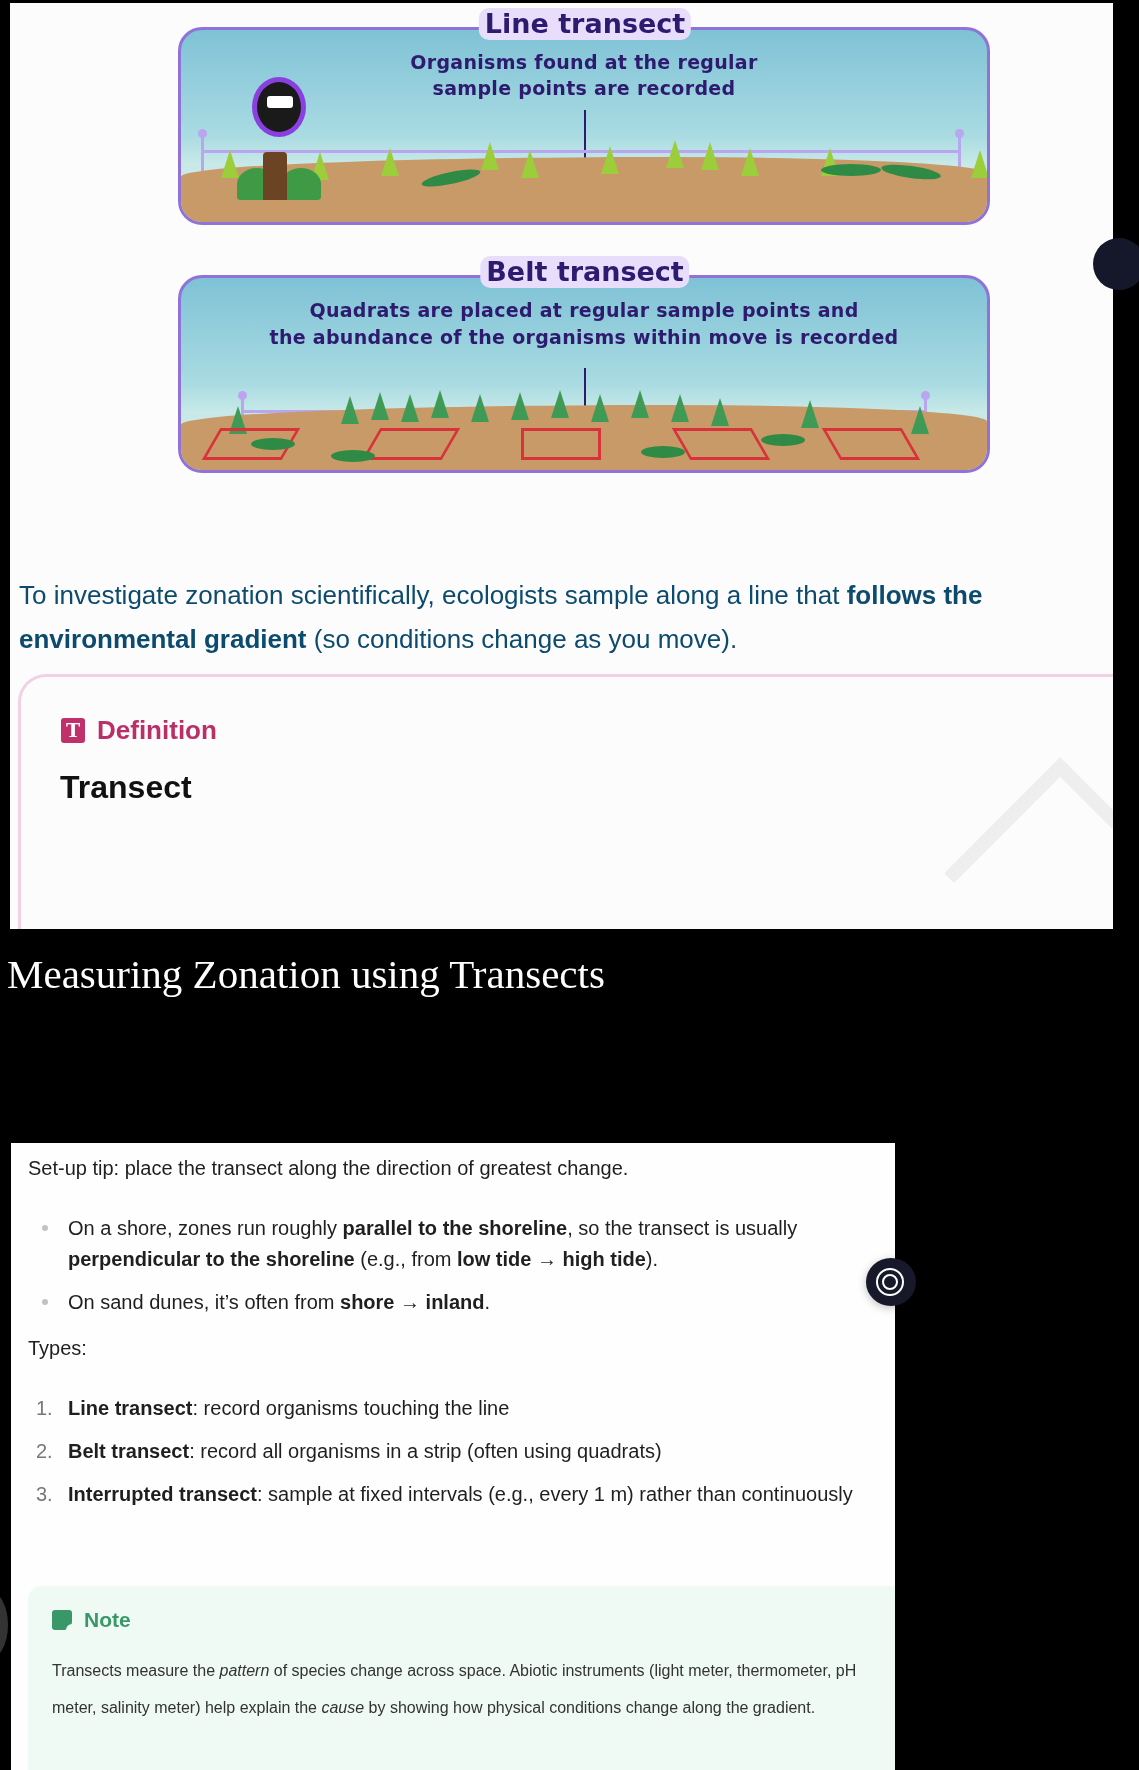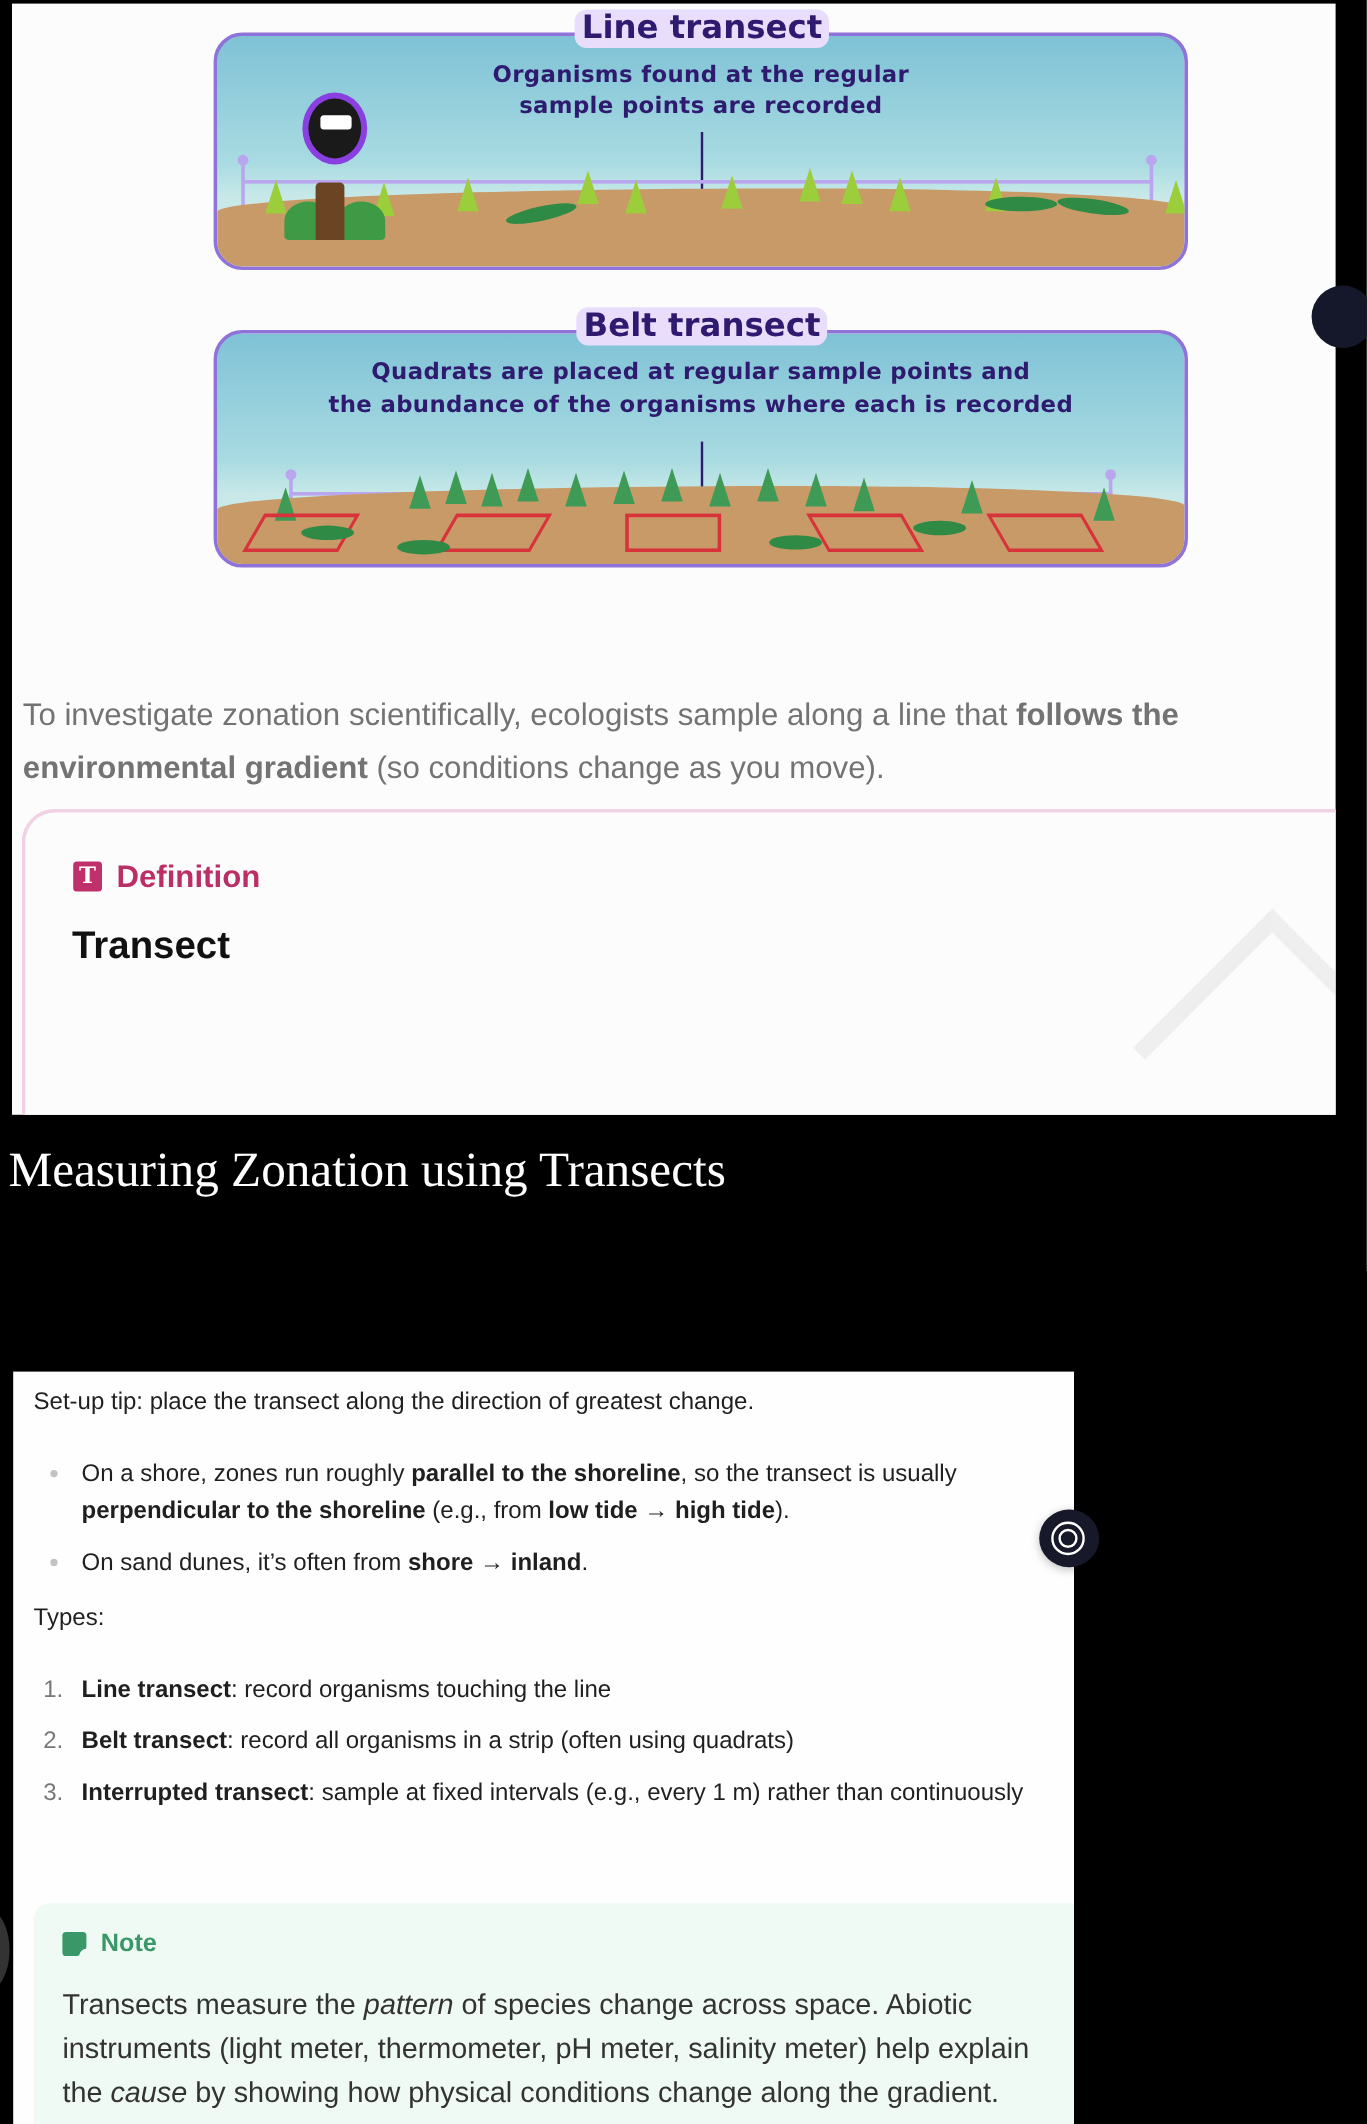--- a/index.html
+++ b/index.html
@@ -29,21 +29,21 @@
   .grass.dark { border-bottom-color:#3f9a56; }
   .leaf { position:absolute; width:60px; height:12px; border-radius:50%; background:#2f8a45; }
   .quadrat { position:absolute; width:74px; height:26px; border:3px solid #d8333b; transform:skewX(-30deg); }
   .bush { position:absolute; width:40px; height:32px; border-radius:50% 50% 10% 10%; background:#3f9a46; }
   .stump { position:absolute; width:24px; height:48px; background:#6b4423; border-radius:4px 4px 0 0; }
   .char { position:absolute; width:44px; height:50px; border-radius:50%; background:#1a1a1a; box-shadow:0 0 0 5px #8a3fe0; }
   .char .face { position:absolute; left:10px; top:14px; width:26px; height:12px; background:#fff; border-radius:3px; }
 
   .side-fab-top { position:absolute; left:1093px; top:238px; width:52px; height:52px; border-radius:50%; background:#15182a; }
 
-  .intro { position:absolute; left:9px; top:570px; width:1090px; font-size:26px; line-height:44px; color:#737373; }
+  .intro { position:absolute; left:9px; top:570px; width:1090px; font-size:26px; line-height:44px; color:#0c4a6e; }
   .intro b { font-weight:bold; }
 
   .def-box { position:absolute; left:8px; top:674px; width:1110px; height:280px; border:3px solid #f1d2e4;
              border-right:none; border-radius:28px 0 0 0; box-sizing:border-box; background:#fdfcfd; }
   .def-label { position:absolute; left:40px; top:38px; display:flex; align-items:center; gap:12px; }
   .def-icon { width:24px; height:25px; background:#c0306a; color:#fff; font-family:"DejaVu Serif", serif; font-weight:bold;
               font-size:19px; line-height:25px; text-align:center; border-radius:3px; }
   .def-label-text { color:#bb2f67; font-size:26px; font-weight:bold; }
   .def-term { position:absolute; left:39px; top:92px; font-size:32px; font-weight:bold; color:#111; }
   .def-body { position:absolute; left:39px; top:152px; width:1040px; font-size:26px; line-height:48px; color:#3d3d3d; }
@@ -64,21 +64,21 @@
   .bullets li::before { content:""; position:absolute; left:14px; top:12px; width:6px; height:6px; border-radius:50%; background:#c2c2c2; }
   .types-label { position:absolute; left:17px; top:194px; font-size:20px; color:#1f1f1f; }
   .olist { position:absolute; left:17px; top:250px; width:840px; margin:0; padding:0; list-style:none; }
   .olist li { position:relative; padding-left:40px; font-size:20px; line-height:31px; color:#1f1f1f; margin-bottom:12px; }
   .olist li .num { position:absolute; left:8px; color:#777; }
   .note-box { position:absolute; left:17px; top:443px; width:890px; height:200px; background:#eefaf3; border-radius:14px; }
   .note-label { position:absolute; left:24px; top:22px; display:flex; align-items:center; gap:12px; }
   .note-icon { width:20px; height:20px; background:#3a9868; border-radius:3px 3px 8px 3px; position:relative; }
   .note-icon::after { content:""; position:absolute; right:0; bottom:0; width:6px; height:6px; background:#eefaf3; border-radius:6px 0 0 0; }
   .note-label-text { color:#3a9868; font-size:21px; font-weight:bold; }
-  .note-body { position:absolute; left:24px; top:66px; width:820px; font-size:24px; line-height:37px; color:#333; }
+  .note-body { position:absolute; left:24px; top:66px; width:820px; font-size:16px; line-height:37px; color:#333; }
   .side-fab-bottom { position:absolute; left:866px; top:1258px; width:50px; height:48px; border-radius:50%; background:#17192a;
                      box-shadow:0 2px 8px rgba(0,0,0,0.25); }
   .side-fab-bottom .ring { position:absolute; left:10px; top:10px; width:24px; height:24px; border:2px solid #fff; border-radius:50%; }
   .side-fab-bottom .ring2 { position:absolute; left:16px; top:16px; width:12px; height:12px; border:2px solid #fff; border-radius:50%; }
   .side-fab-left { position:absolute; left:-32px; top:1590px; width:40px; height:70px; border-radius:50%; background:#333; }
 </style>
 </head>
 <body>
 
 <div class="top-panel">
@@ -109,21 +109,21 @@
     <div class="bush" style="left:100px; top:138px;"></div>
     <div class="stump" style="left:82px; top:122px;"></div>
     <div class="char" style="left:76px; top:52px;">
         <div class="face"></div>
       </div>
   </div>
   <div class="diagram-title" style="left:575px; top:5px;">Line transect</div>
 
   <div class="diagram belt">
     <div class="caption" style="top:18px;">Quadrats are placed at regular sample points and</div>
-    <div class="caption" style="top:45px;">the abundance of the organisms where each is recorded</div>
+    <div class="caption" style="top:45px;">the abundance of the organisms within move is recorded</div>
     <div class="arrow" style="top:90px; height:66px;"></div>
     <div class="fence" style="left:62px; right:60px; top:132px;"></div>
     <div class="post" style="left:60px; top:118px; height:50px;"></div>
     <div class="post" style="right:60px; top:118px; height:50px;"></div>
     <div class="ground hill"></div>
     <div class="grass dark" style="left:48px; top:128px;"></div>
     <div class="grass dark" style="left:160px; top:118px;"></div>
     <div class="grass dark" style="left:190px; top:114px;"></div>
     <div class="grass dark" style="left:220px; top:116px;"></div>
     <div class="grass dark" style="left:250px; top:112px;"></div>

